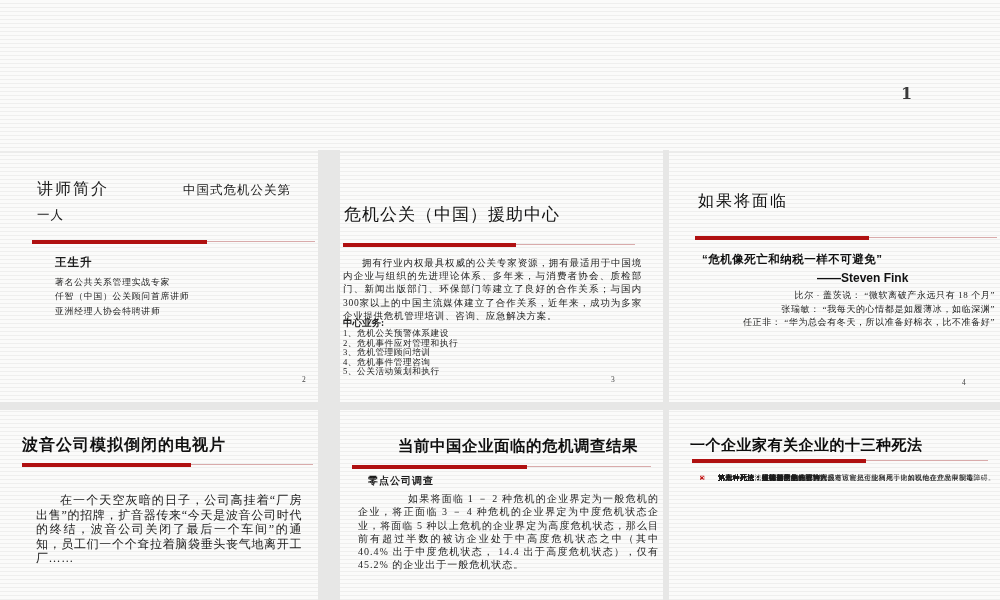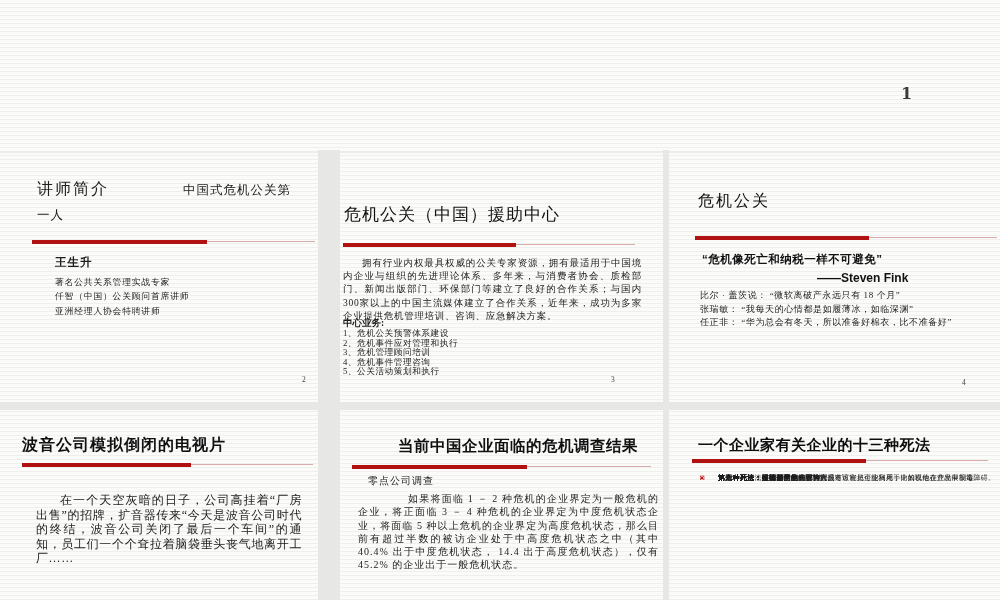--- a/index.html
+++ b/index.html
@@ -58,40 +58,40 @@
   .s2 .snum{left:288px;top:222px;}
 
   
   .s3 .title{left:29px;top:38px;font-family:"Liberation Sans",sans-serif;font-size:16px;letter-spacing:2px;color:#111;}
   .s3 .rule{left:26px;top:83px;width:302px;}
   .s3 .rule .thick{width:174px;}
   .s3 .rule .thin{left:174px;}
   .s3 .quote{left:33px;top:99px;font-family:"Liberation Sans",sans-serif;font-weight:bold;font-size:11.5px;letter-spacing:0.5px;color:#111;}
   .s3 .author{left:148px;top:118px;font-family:"Liberation Sans",sans-serif;font-weight:bold;font-size:12px;color:#111;}
   .s3 .qlines{left:31px;top:136px;width:295px;font-size:9px;line-height:13.7px;letter-spacing:0.6px;}
-  .s3 .qlines div{position:static;}
+  .s3 .qlines div{position:static;text-align:right;}
   .s3 .snum{left:293px;top:225px;}
 
   
   .s4 .title{left:22px;top:25px;font-family:"Liberation Sans",sans-serif;font-weight:600;font-size:16px;letter-spacing:1px;color:#111;}
   .s4 .rule{left:22px;top:53px;width:291px;}
   .s4 .rule .thick{width:169px;}
   .s4 .rule .thin{left:169px;}
   .s4 .para{left:36px;top:83px;width:266px;font-size:12px;line-height:14.6px;letter-spacing:0.6px;text-indent:2em;text-align:justify;}
 
   
   .s5 .title{left:14px;top:26px;font-family:"Liberation Sans",sans-serif;font-weight:600;font-size:15.5px;letter-spacing:0.5px;color:#111;margin-left:44px;}
   .s5 .rule{left:12px;top:55px;width:299px;}
   .s5 .rule .thick{width:175px;}
   .s5 .rule .thin{left:175px;}
-  .s5 .subtitle{left:28px;top:64px;font-weight:normal;font-size:10px;letter-spacing:1px;}
+  .s5 .subtitle{left:28px;top:64px;font-weight:bold;font-size:10px;letter-spacing:1px;}
   .s5 .para{left:18px;top:82px;width:301px;font-size:10px;line-height:13.3px;letter-spacing:1px;text-indent:5em;text-align:justify;}
 
   
-  .s6 .title{left:21px;top:26px;font-family:"Liberation Sans",sans-serif;font-weight:bold;font-size:15px;letter-spacing:0.5px;color:#0d0d0d;margin-left:8px;}
+  .s6 .title{left:21px;top:26px;font-family:"Liberation Sans",sans-serif;font-weight:bold;font-size:15px;letter-spacing:0.5px;color:#0d0d0d;}
   .s6 .rule{left:23px;top:49px;width:296px;}
   .s6 .rule .thick{width:174px;}
   .s6 .rule .thin{left:174px;}
   .s6 .deathlist{left:31px;top:64px;width:296px;font-size:7px;line-height:9.3px;letter-spacing:0.3px;}
   .s6 .deathlist .item{position:relative;padding-left:18px;}
   .s6 .deathlist .blt{position:absolute;left:0;top:0;color:#c01414;font-size:7px;}
 </style>
 </head>
 <body>
 
@@ -132,21 +132,21 @@
       <div>1、危机公关预警体系建设</div>
       <div>2、危机事件应对管理和执行</div>
       <div>3、危机管理顾问培训</div>
       <div>4、危机事件管理咨询</div>
       <div>5、公关活动策划和执行</div>
     </div>
     <div class="snum">3</div>
   </div>
 
   <div class="slide s3">
-    <div class="title">危机公关</div>
+    <div class="title">如果将面临</div>
     <div class="rule">
         <div class="thick"></div>
         <div class="thin"></div>
       </div>
     <div class="quote">“危机像死亡和纳税一样不可避免”</div>
     <div class="author">——Steven Fink</div>
     <div class="qlines">
       <div>比尔 · 盖茨说： “微软离破产永远只有 18 个月”</div>
       <div>张瑞敏： “我每天的心情都是如履薄冰，如临深渊”</div>
       <div>任正非： “华为总会有冬天，所以准备好棉衣，比不准备好”</div>

